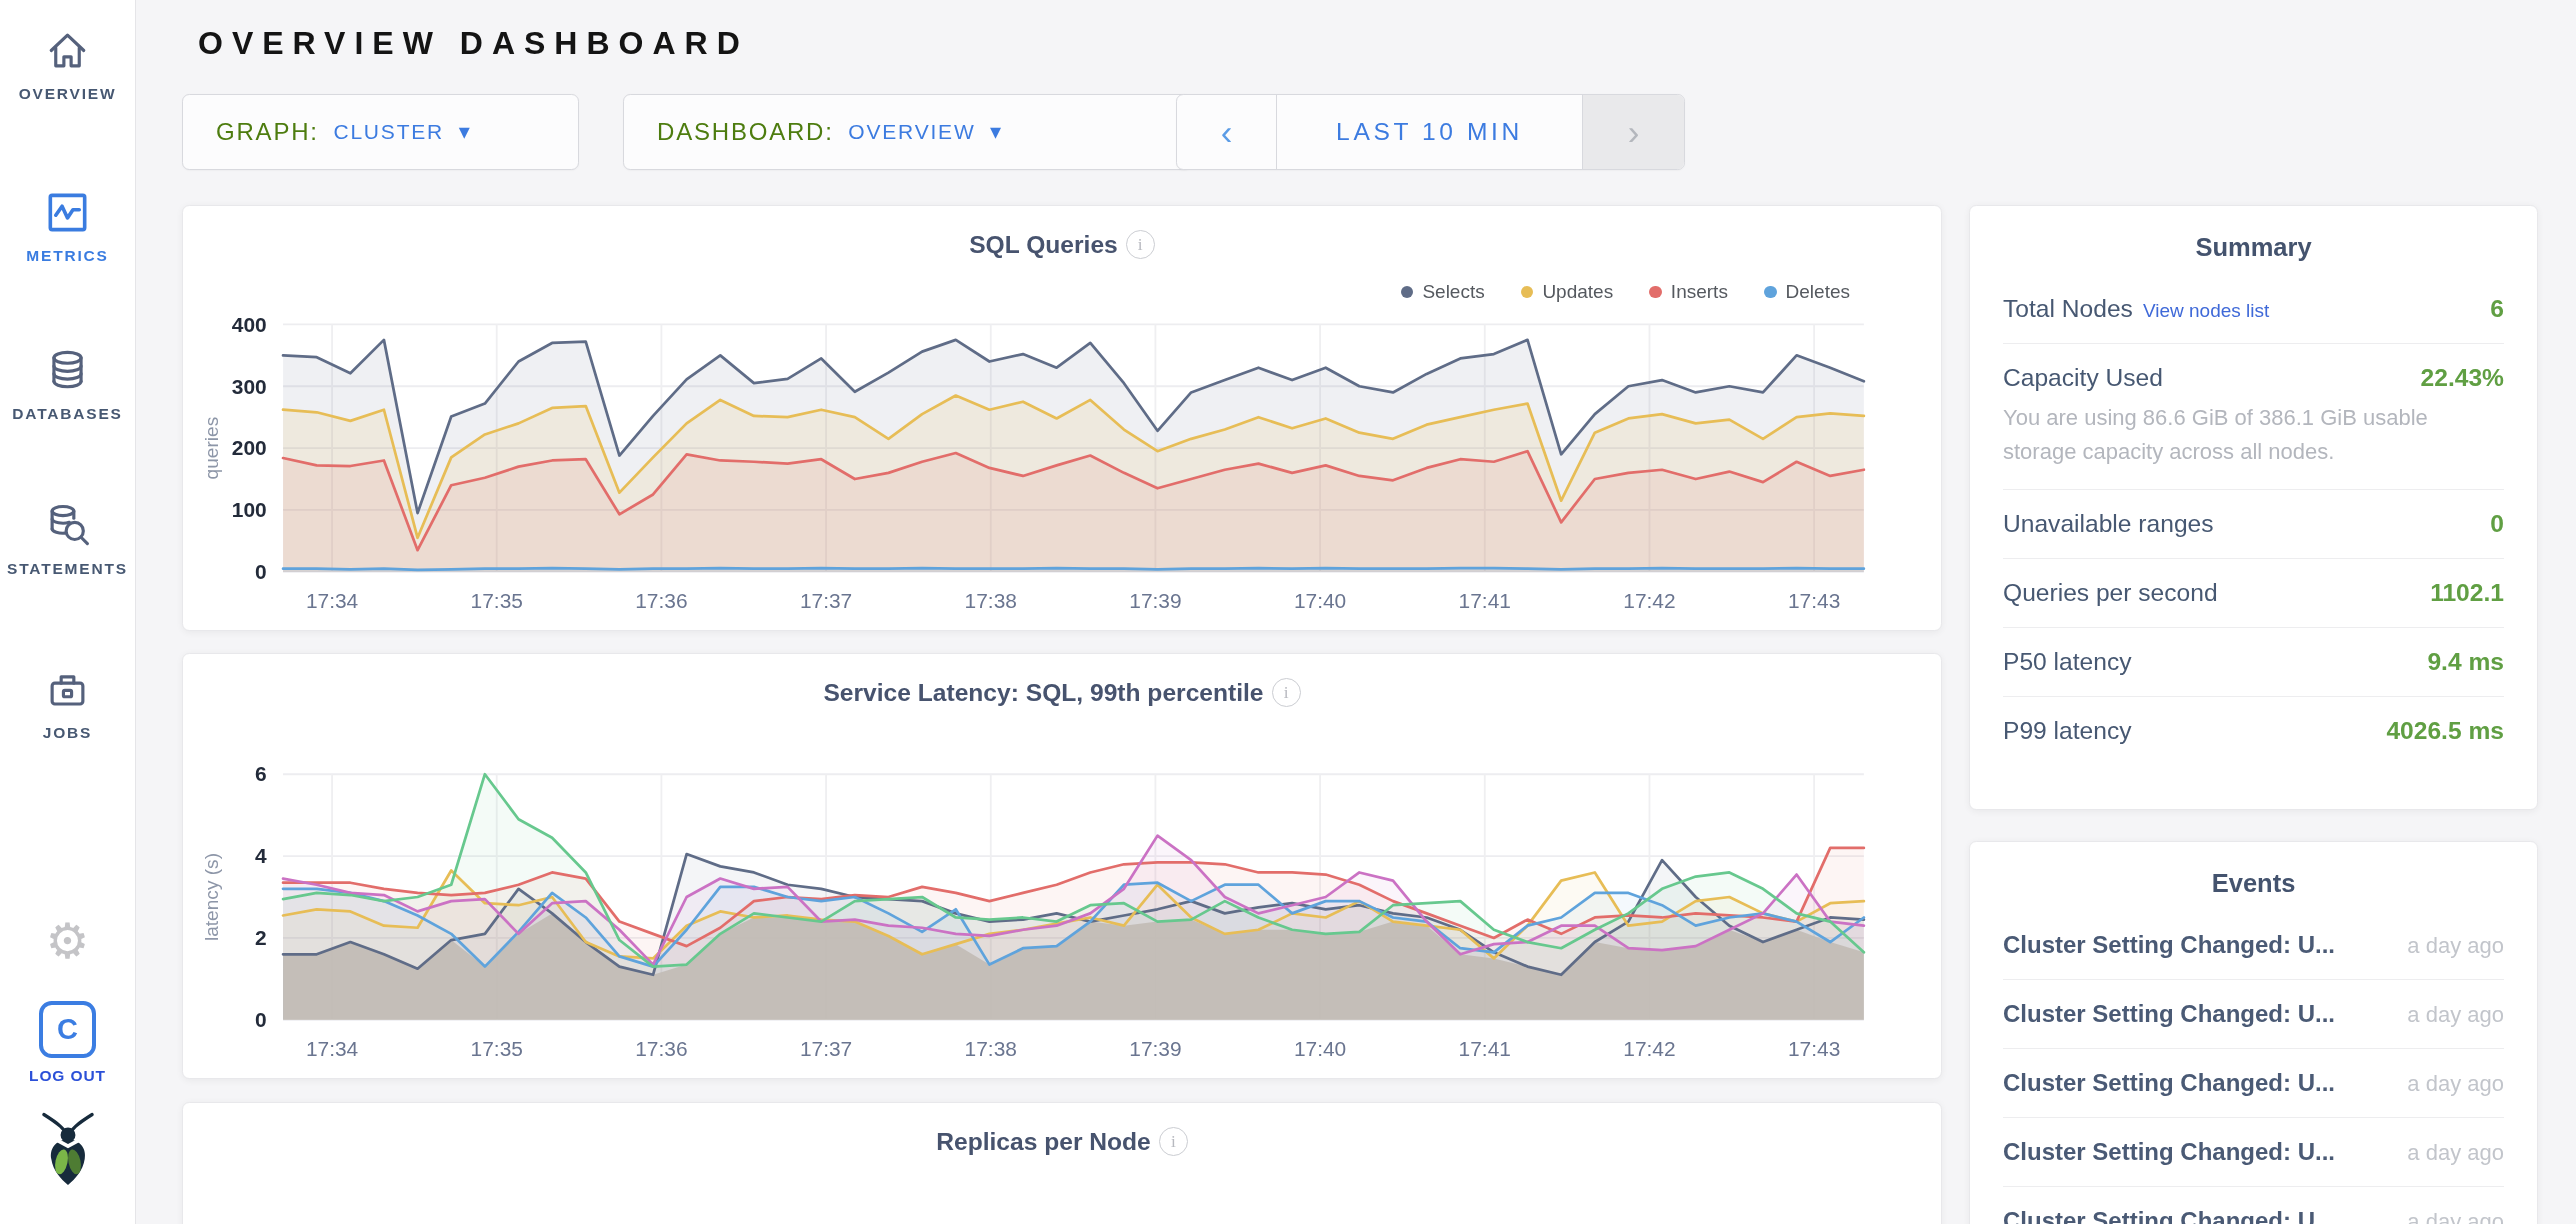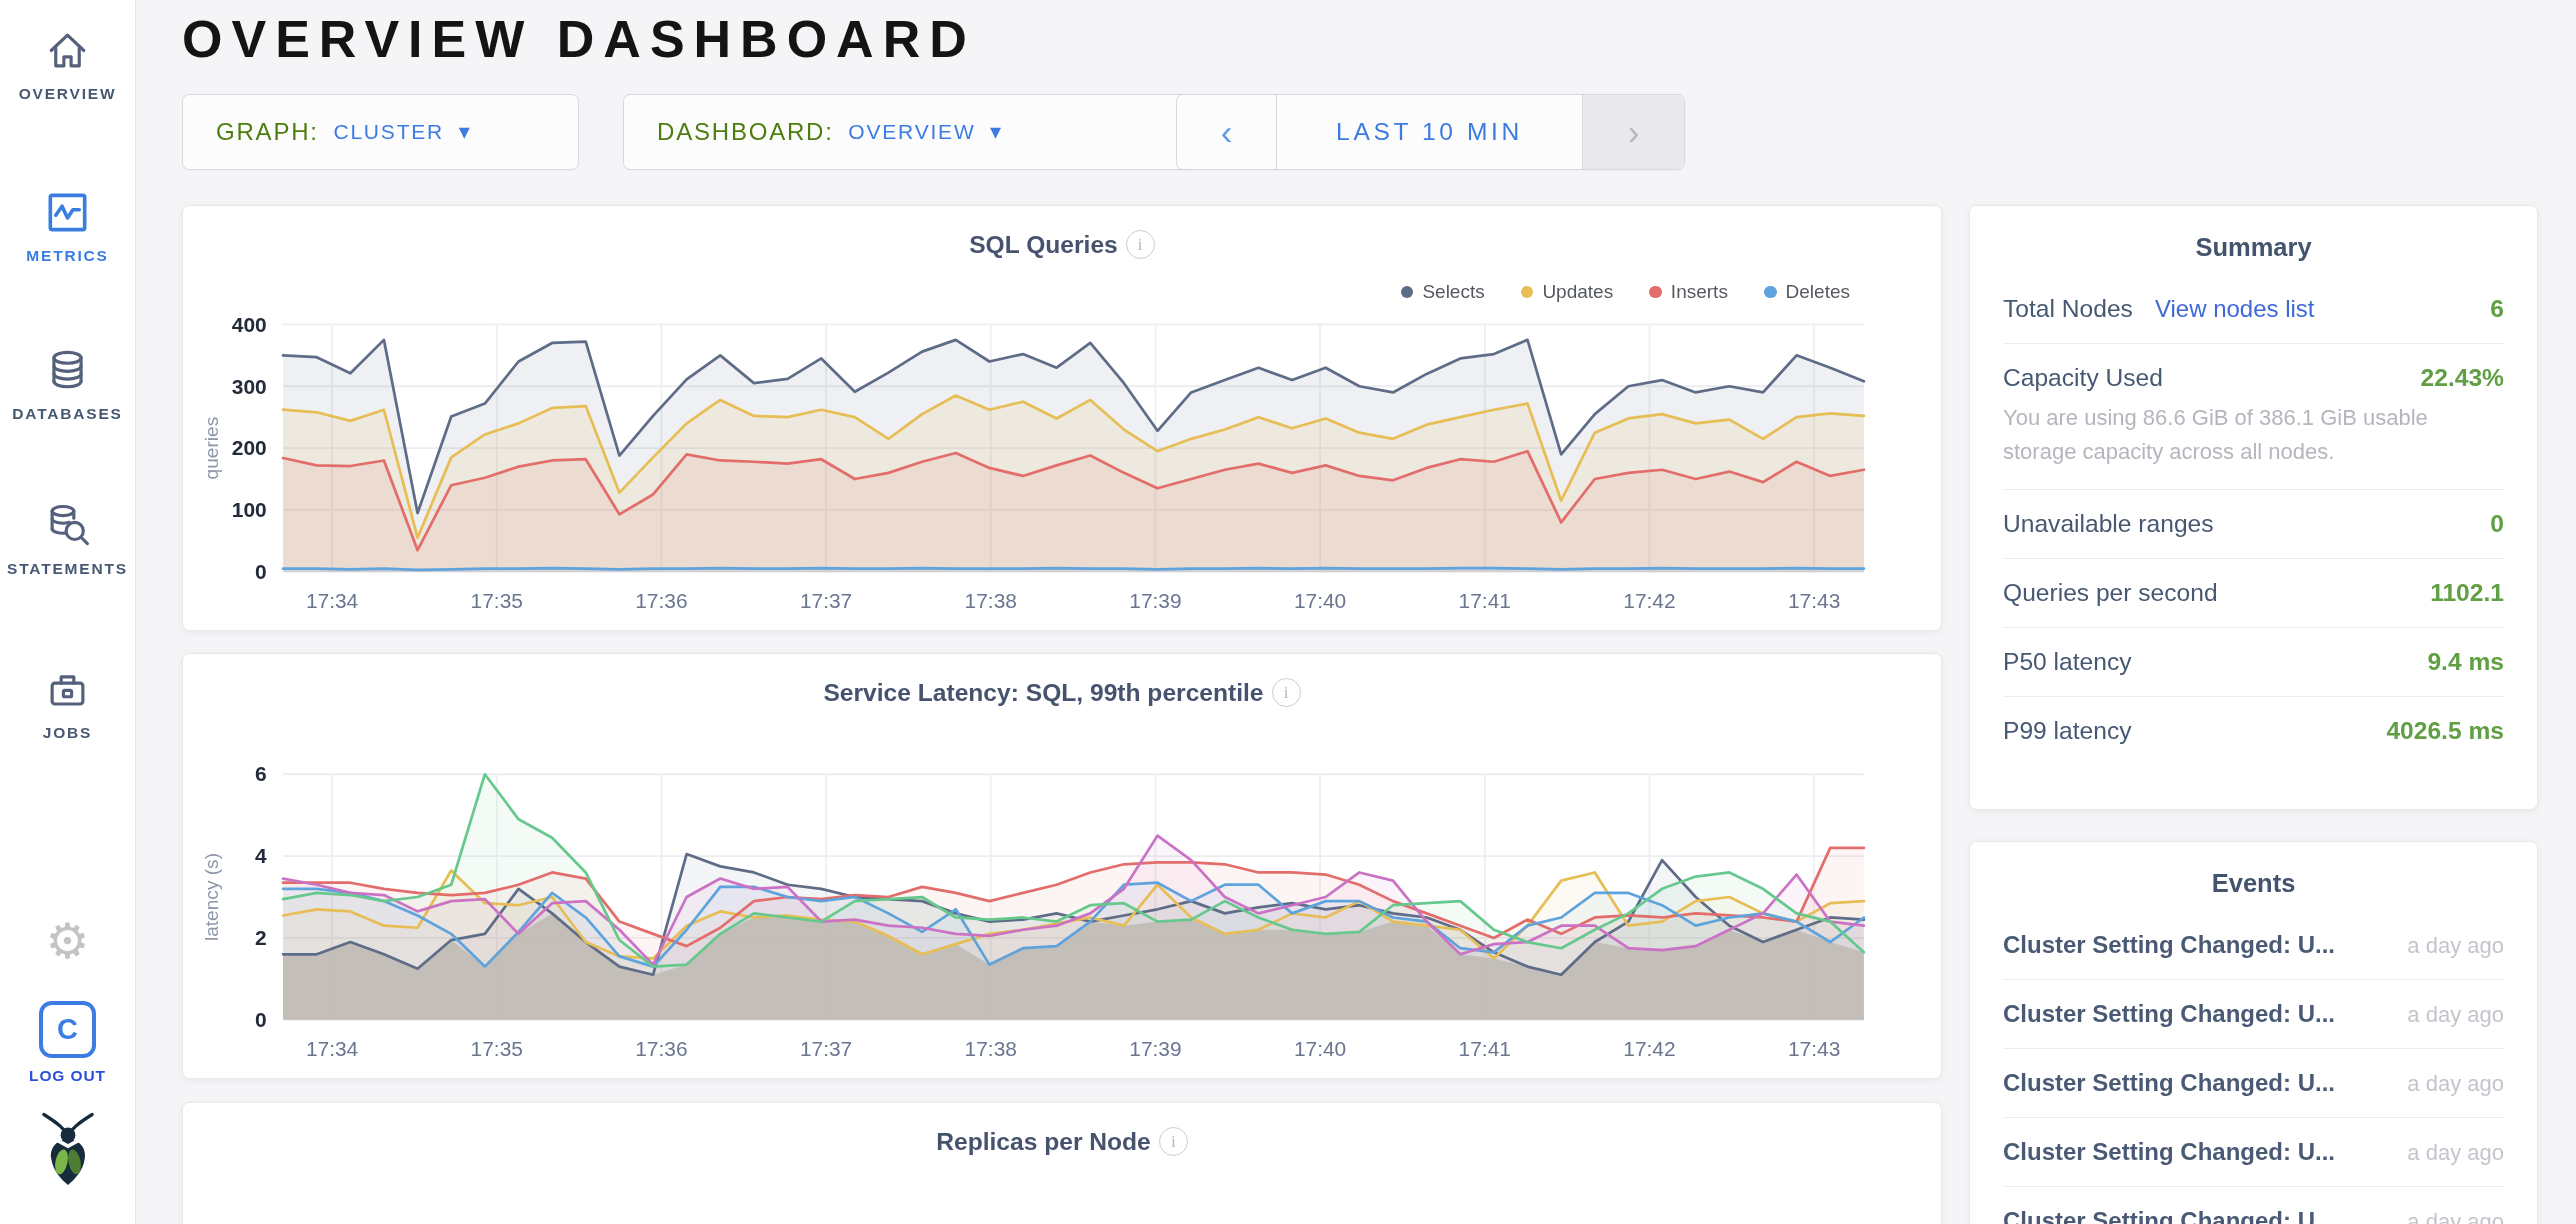--- a/index.html
+++ b/index.html
@@ -14,21 +14,21 @@
   .nav-label{display:block;font-size:15.5px;font-weight:bold;letter-spacing:1.8px;color:#475872;margin-top:11px;}
   .nav-item.active .nav-label{color:#3a7ce0;}
   .gear{position:absolute;width:135px;text-align:center;top:917px;font-size:49px;color:#c4c4c7;line-height:1;cursor:pointer;}
   .logout{position:absolute;width:135px;text-align:center;top:1001px;cursor:pointer;}
   .logout-box{width:49px;height:49px;margin:0 auto;border:4.5px solid #3b7de2;border-radius:12.7px;
               display:flex;align-items:center;justify-content:center;font-size:29px;font-weight:bold;color:#3b7de2;}
   .logout-label{display:block;margin-top:9px;font-size:15.5px;font-weight:bold;letter-spacing:0.9px;color:#2b50d8;}
   .roach{position:absolute;width:135px;text-align:center;top:1108px;}
 
   
-  .page-title{position:absolute;left:182px;top:9px;margin:0;font-size:52px;font-weight:bold;
+  .page-title{position:absolute;left:182px;top:9px;margin:16px;font-size:32px;font-weight:bold;
               letter-spacing:9px;color:#141414;}
   .dropdown{position:absolute;top:94px;height:76px;background:#fcfcfd;border:1.8px solid #d8d9de;border-radius:7.3px;
             display:flex;align-items:center;padding:0 33px;box-sizing:border-box;cursor:pointer;
             box-shadow:0 0.9px 1.8px rgba(0,0,0,.03);}
   .dd-label{font-size:24px;letter-spacing:1.8px;color:#4d7c0f;}
   .dd-value{font-size:21px;letter-spacing:1.8px;color:#3c7be0;margin-left:14.6px;}
   .caret{font-size:22px;color:#3c7be0;margin-left:14.6px;}
   .timesel{position:absolute;left:1176px;top:94px;width:509px;height:76px;background:#fcfcfd;
            border:1.8px solid #d8d9de;border-radius:7.3px;display:flex;box-sizing:border-box;overflow:hidden;
            box-shadow:0 0.9px 1.8px rgba(0,0,0,.03);}
@@ -52,21 +52,21 @@
   .chart-svg{position:absolute;left:0;top:0;}
   .ytick-first{position:absolute;left:16.4px;bottom:3.6px;font-size:19px;font-weight:600;color:#242b3a;}
 
   
   .side-title{margin:0;padding:27px 0 5.5px 0;text-align:center;font-size:25.5px;font-weight:bold;color:#44536e;}
   .rows{margin:7.3px 33px 0 33px;}
   .row{display:flex;justify-content:space-between;align-items:baseline;padding:20px 0;border-bottom:1.8px solid #ededef;}
   .row:last-child{border-bottom:none;gap:28px;}
   .row-label{font-size:24.6px;color:#475872;}
   .row-value{font-size:24.6px;font-weight:bold;color:#609f43;}
-  .row-link{font-size:24px;color:#3f69d8;margin-left:22px;cursor:pointer;}
+  .row-link{font-size:19px;color:#3f69d8;margin-left:10px;cursor:pointer;}
   .row-wrap{padding:20px 0;border-bottom:1.8px solid #ededef;}
   .row-wrap .top{display:flex;justify-content:space-between;align-items:baseline;}
   .row-desc{margin-top:9px;font-size:22px;line-height:1.55;color:#b3b6bd;}
   .event-title{font-size:24px;font-weight:600;color:#4a5a75;}
   .event-time{font-size:22px;color:#c2c5cb;}
 </style>
 </head>
 <body>
 
 <div class="app">

